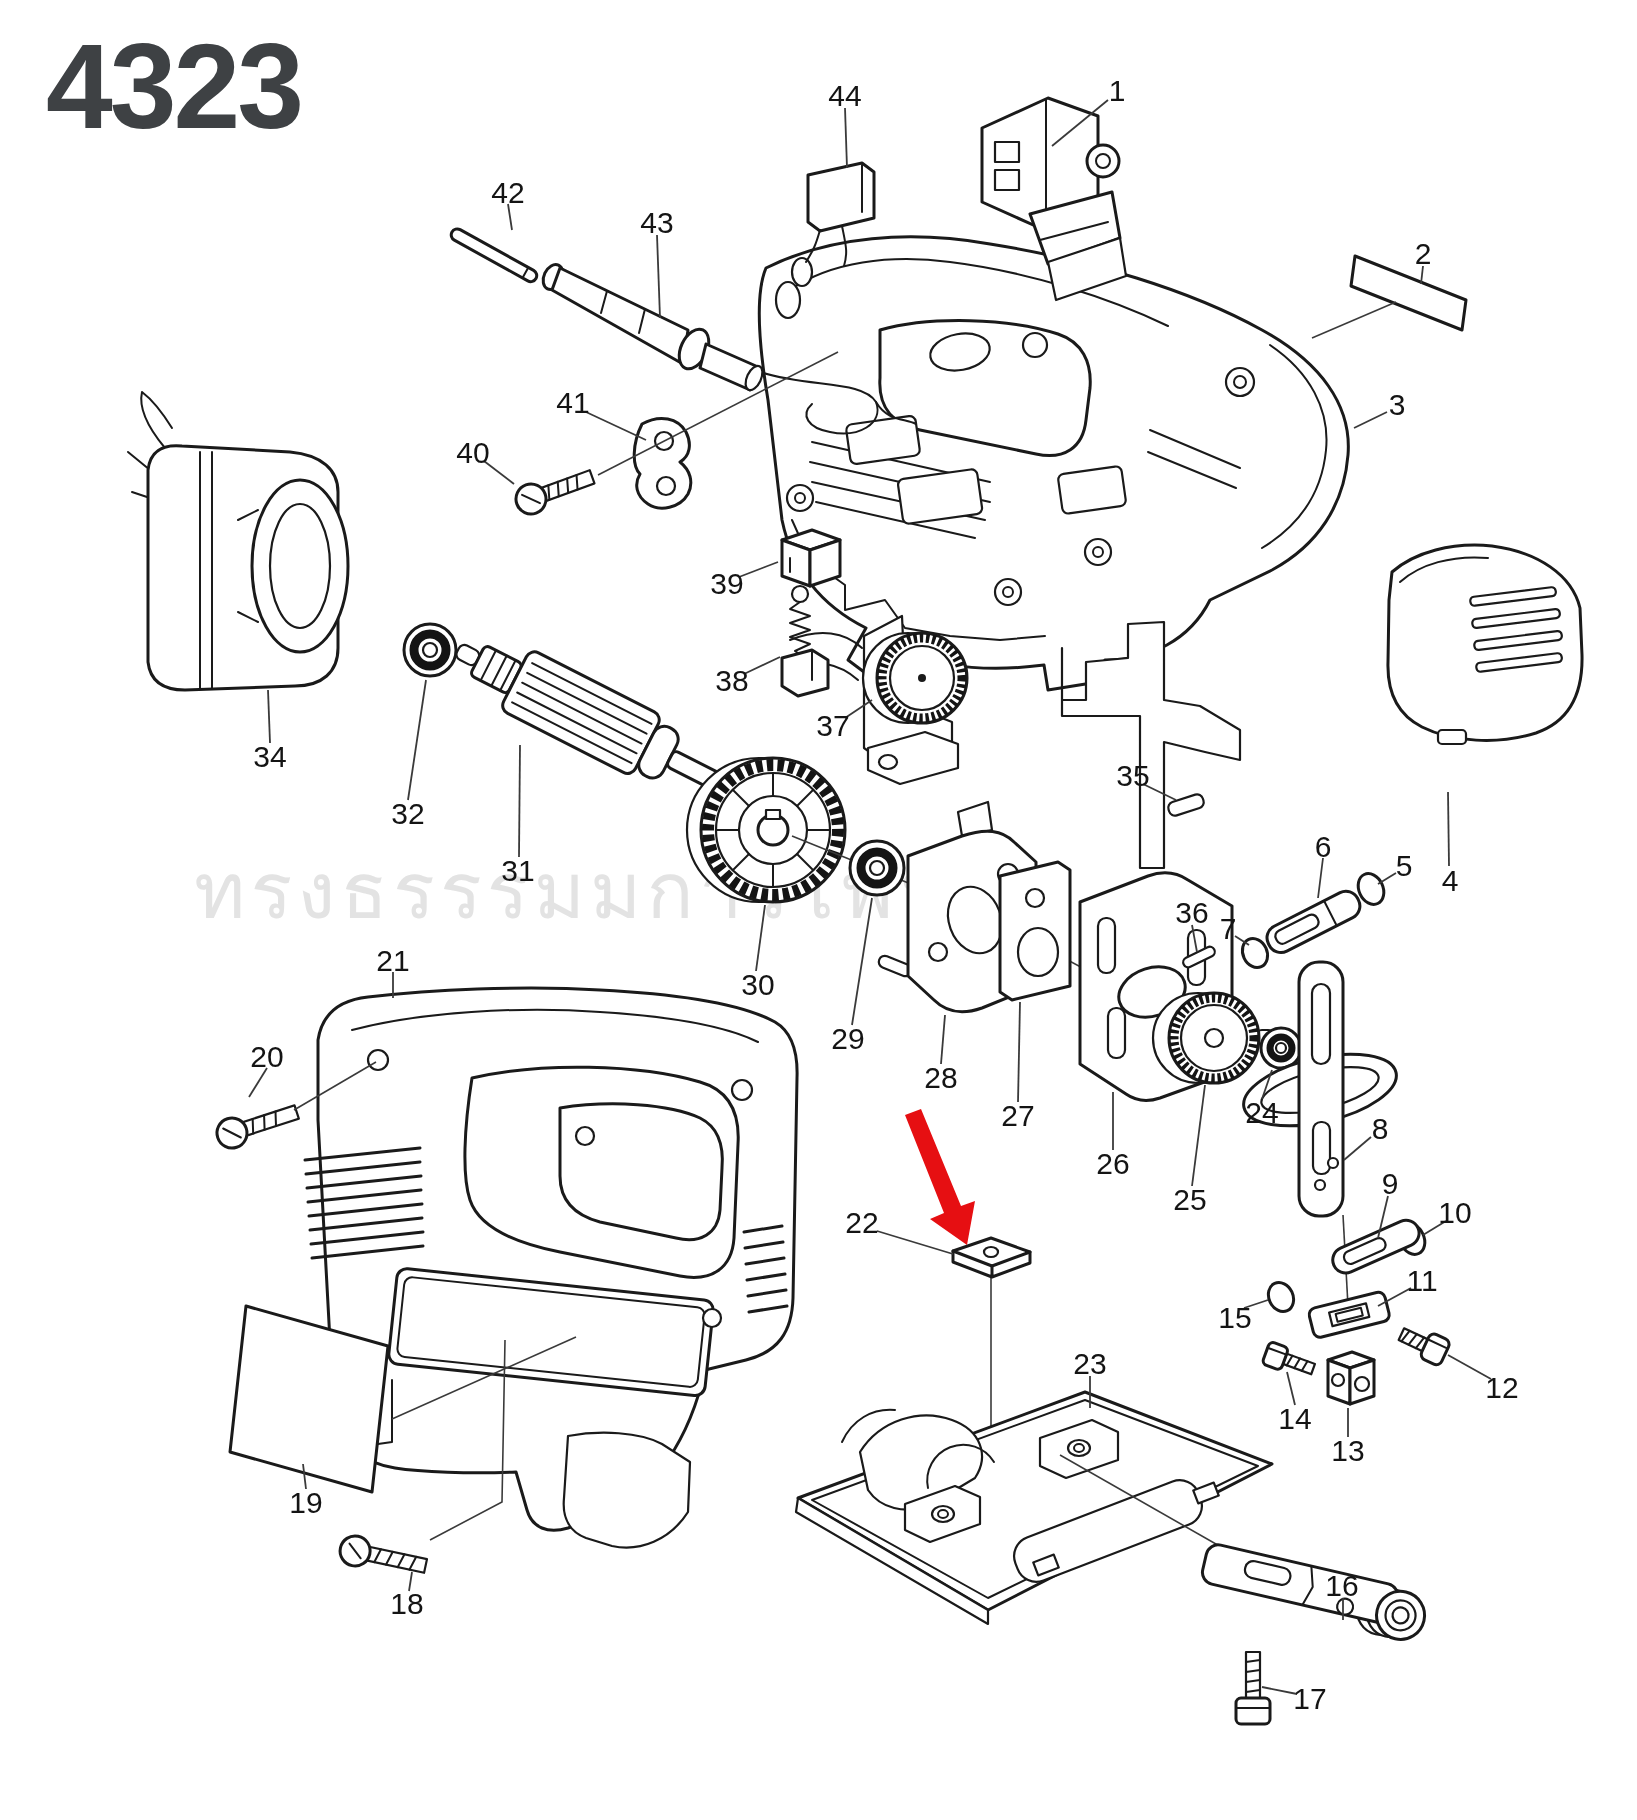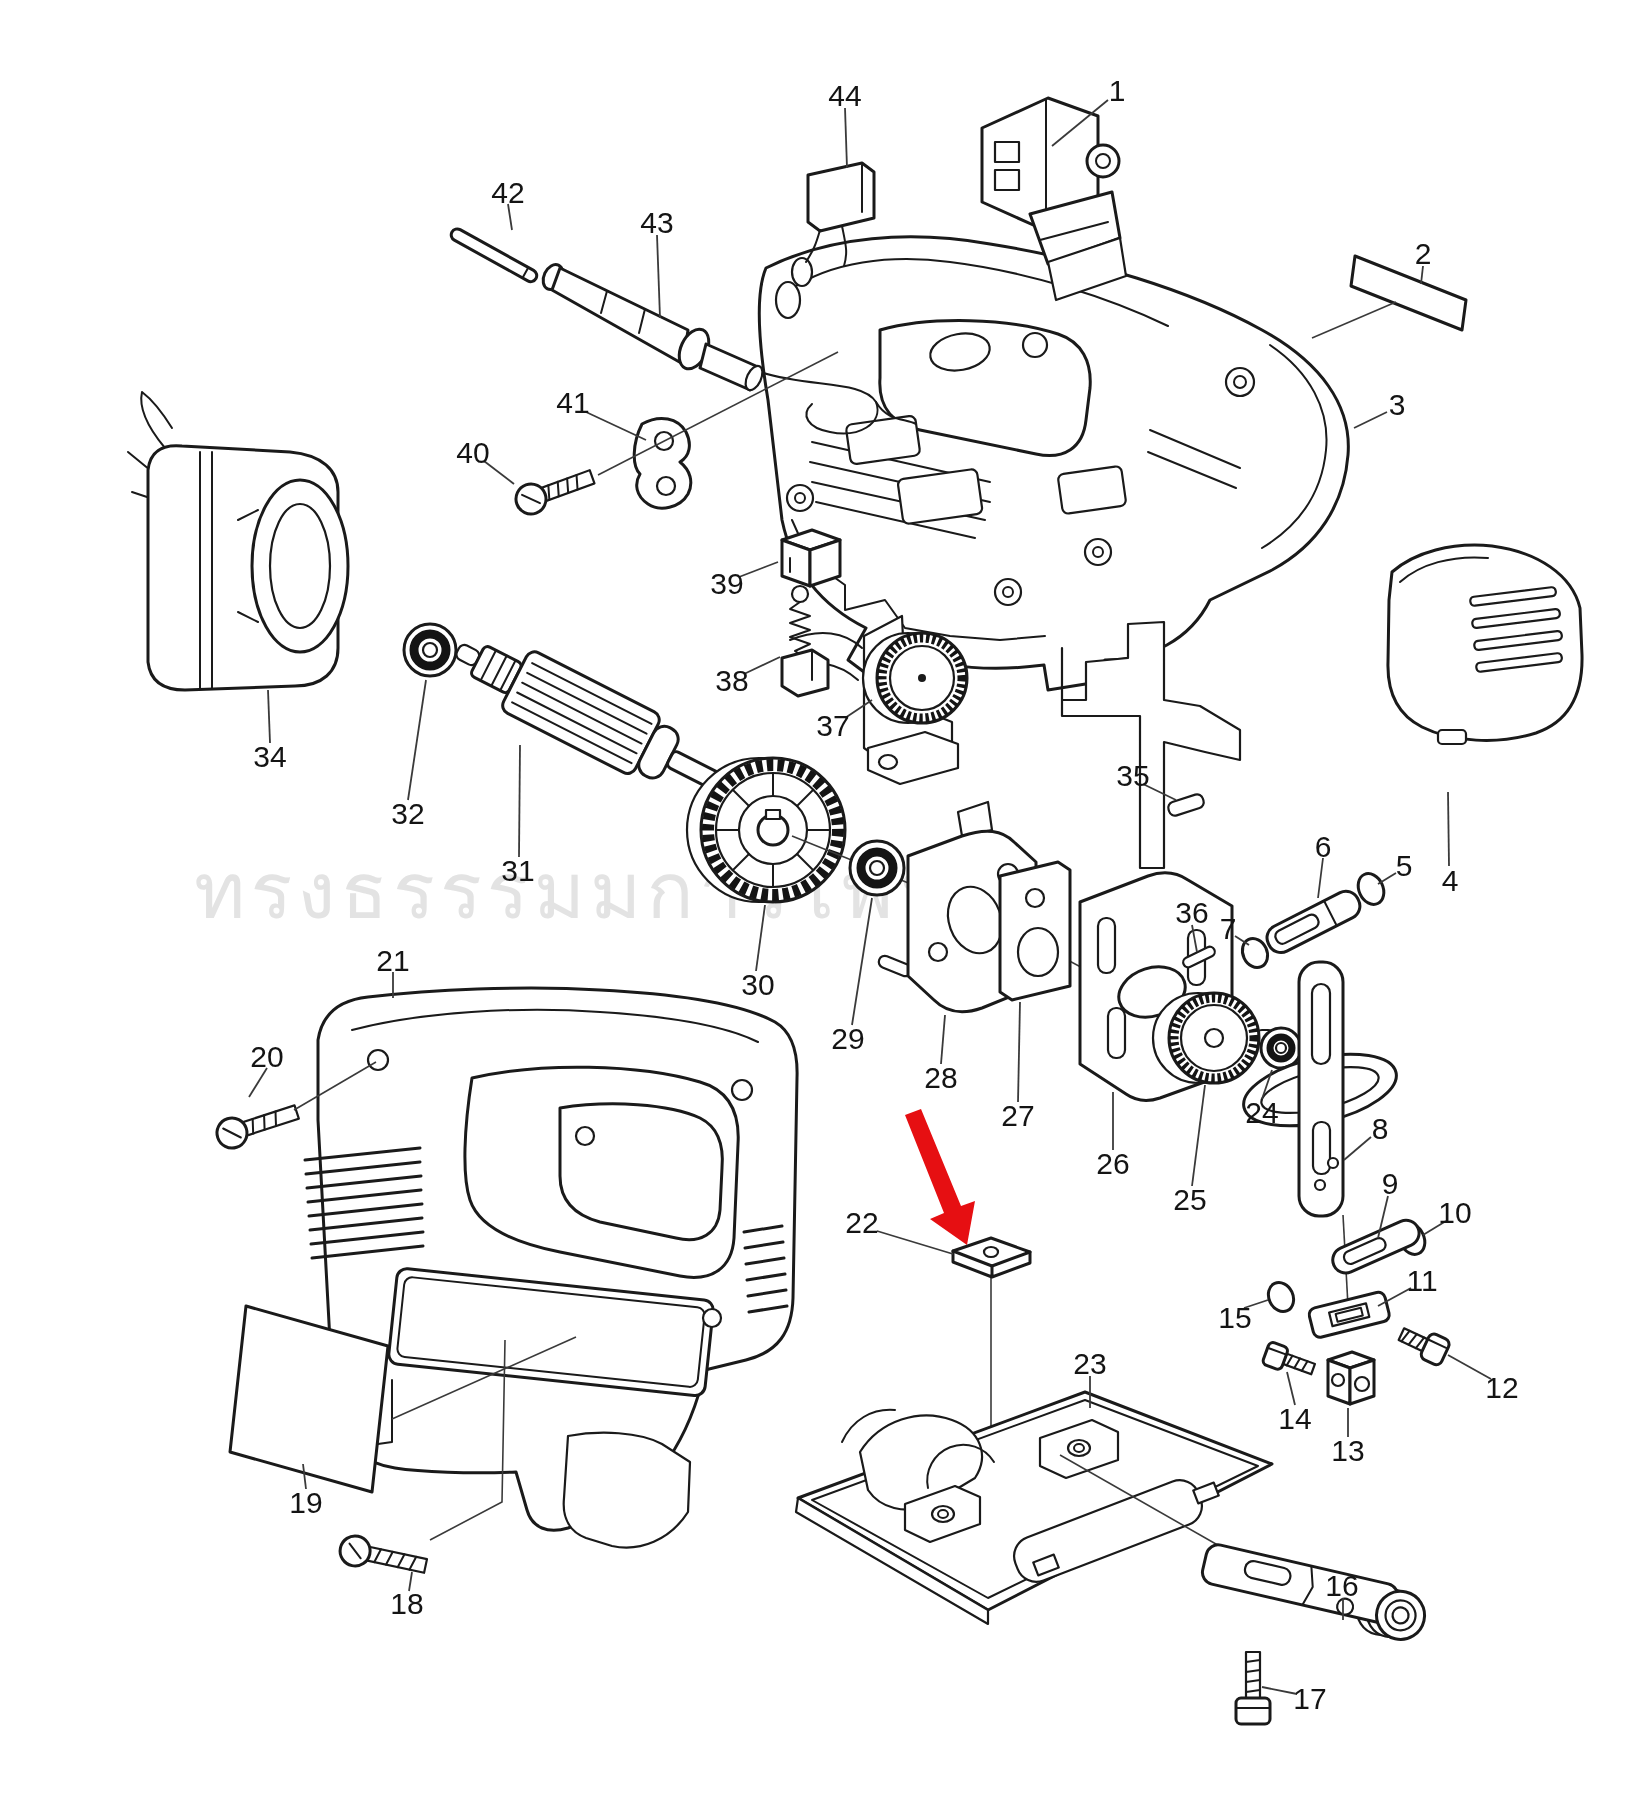--- a/index.html
+++ b/index.html
@@ -16,20 +16,21 @@
   .wh2{fill:#ffffff;stroke:#1a1a1a;stroke-width:2.2;stroke-linejoin:round;}
   .thin{fill:none;stroke:#3a3a3a;stroke-width:1.6;}
   .dkring{fill:none;stroke:#141414;}
   .plabel{font-family:"Liberation Sans", sans-serif;font-size:30px;fill:#141414;}
 </style>
 </head>
 <body>
 
 <div class="stage">
 
+  <div class="model-title">4323</div>
   <div class="watermark">ทรงธรรรมมการไฟฟ้า</div>
 
   <svg viewBox="0 0 1637 1820" width="1637" height="1820">
 
     <g>
       <path class="wh" d="M 766,268 C 830,236 910,230 990,244 C 1090,260 1190,290 1262,330
         C 1320,362 1352,405 1348,455 C 1344,505 1318,545 1272,570 L 1210,600
         C 1190,640 1150,660 1105,660 L 1098,682 L 1048,690 L 1044,665
         C 990,672 945,668 910,652 L 888,690 L 848,660 L 866,628
         C 820,605 792,568 782,520 L 768,400 C 760,352 754,296 766,268 Z"></path>

